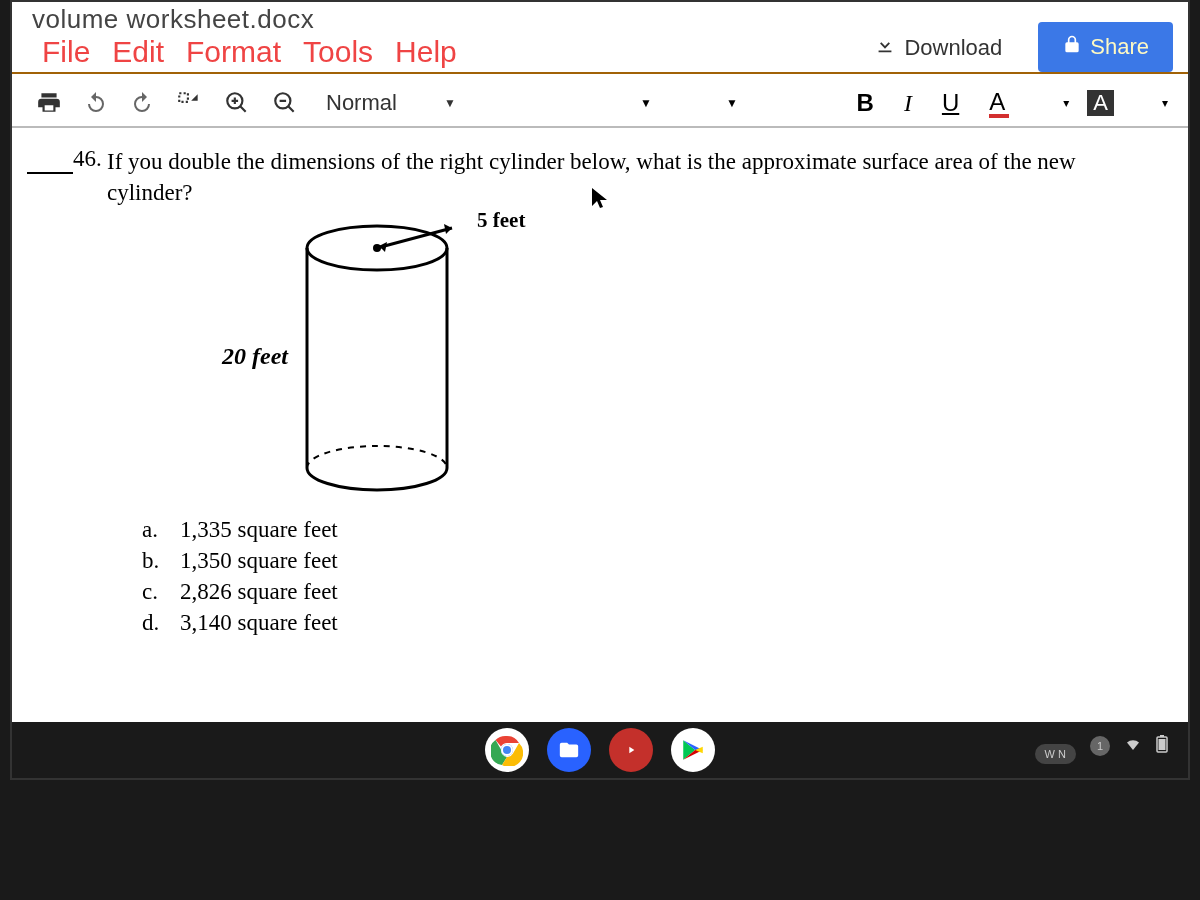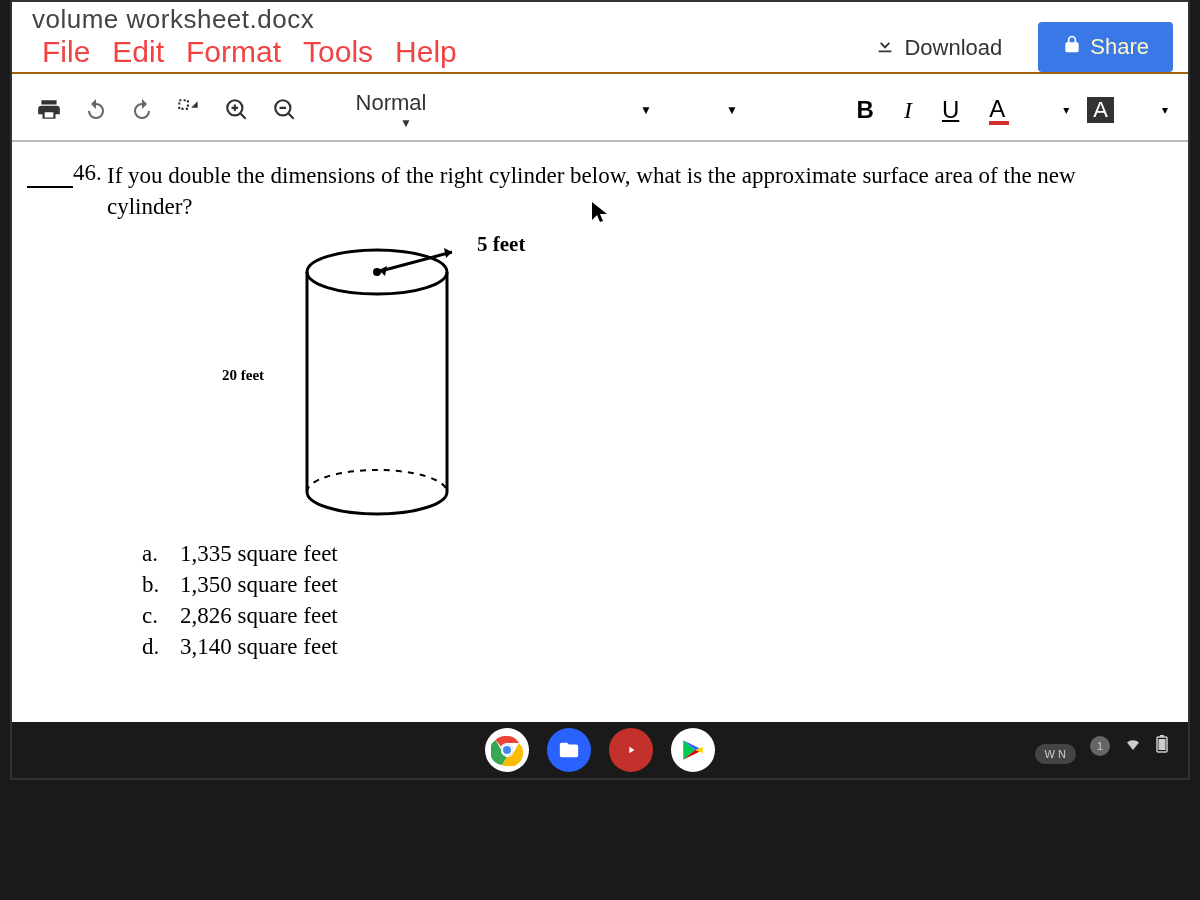--- a/index.html
+++ b/index.html
@@ -93,21 +93,20 @@
 .style-dd {
   font-size: 22px;
   color: #333;
   background: #fff;
   border: none;
   padding: 4px 10px;
   min-width: 150px;
   display: flex;
   align-items: center;
   justify-content: space-between;
-  flex-direction: column;
 }
 .caret { font-size: 12px; margin-left: 30px; }
 .toolbar-right {
   display: flex;
   align-items: center;
   gap: 18px;
 }
 .fmt {
   font-size: 24px;
   cursor: pointer;
@@ -142,40 +141,40 @@
   width: 46px;
   border-bottom: 2px solid #000;
   height: 22px;
   margin-top: 6px;
 }
 .qnum { min-width: 34px; }
 .qtext { max-width: 1030px; line-height: 1.35; }
 .figure-area {
   position: relative;
   height: 300px;
-  margin-top: 10px;
 }
 .cylinder {
   position: absolute;
   left: 270px;
   top: 10px;
 }
 .radius-label {
   position: absolute;
   left: 450px;
   top: 0;
   font-size: 21px;
   font-weight: bold;
 }
 .height-label {
   position: absolute;
   left: 195px;
   top: 135px;
-  font-size: 15px;
+  font-size: 24px;
   font-weight: bold;
+  font-style: italic;
 }
 .cursor-arrow {
   position: absolute;
   left: 580px;
   top: -22px;
   font-size: 20px;
 }
 .answers {
   margin-left: 115px;
   margin-top: 6px;

